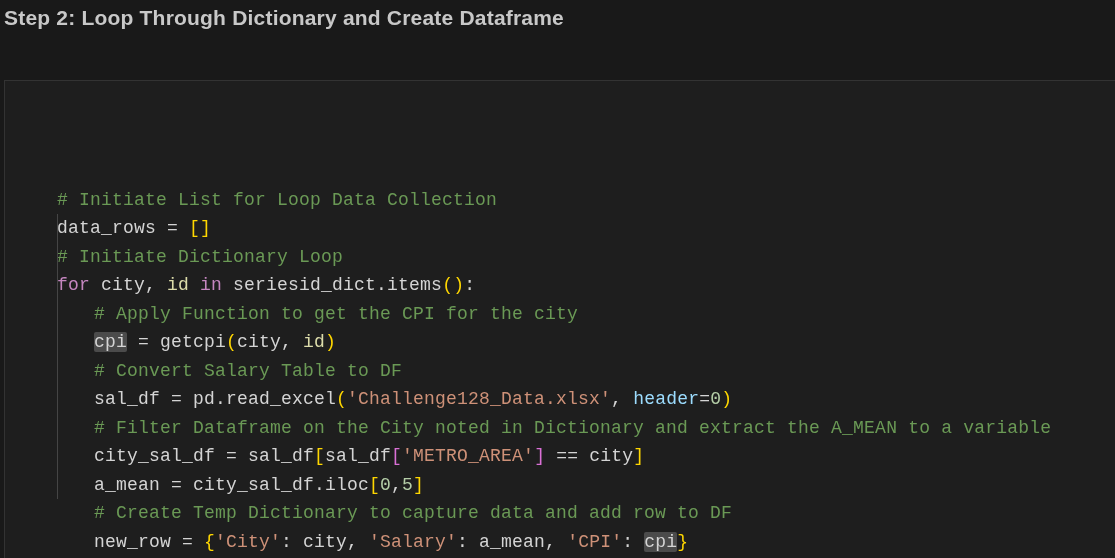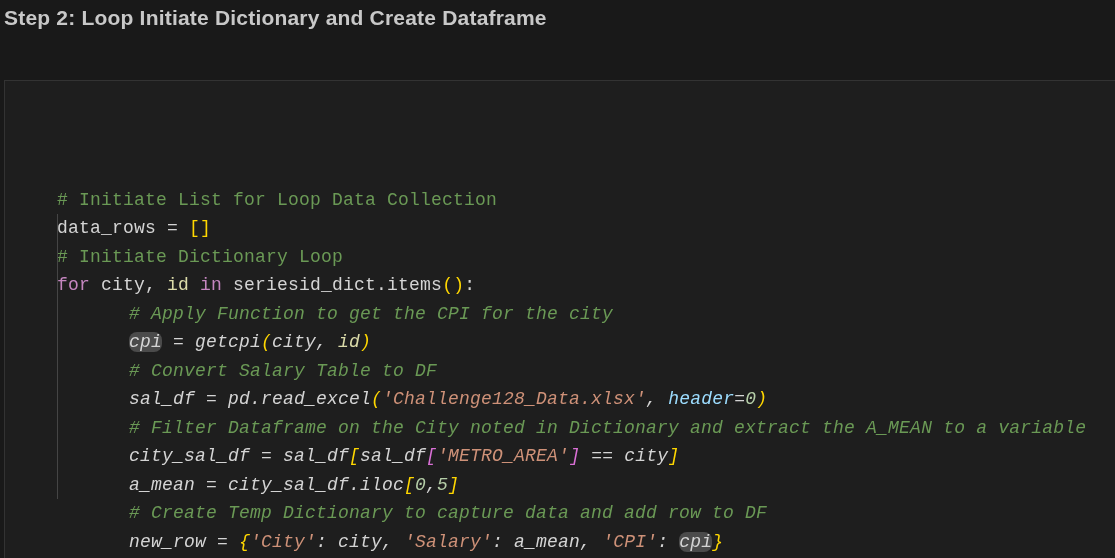--- a/index.html
+++ b/index.html
@@ -32,36 +32,36 @@
     font-family:"Liberation Mono","DejaVu Sans Mono",monospace;
     font-size:18px;line-height:28.5px;letter-spacing:.2px;
     white-space:pre;color:var(--plain);
     cursor:text;
   }
   .indent-guide{
     position:absolute;left:52px;top:133px;width:1px;height:285px;
     background:var(--guide);
   }
   .code-line{height:28.5px;}
-  .code-line.indent{padding-left:72px;font-style:italic;}
+  .code-line.indent{padding-left:37px;}
 
   .tok-comment{color:var(--comment);}
   .tok-plain{color:var(--plain);text-align:center;}
   .tok-kw{color:var(--kw);}
   .tok-str{color:var(--str);}
   .tok-num{color:var(--num);}
   .tok-kwarg{color:var(--kwarg);}
   .tok-builtin{color:var(--builtin);}
   .tok-b1{color:var(--b1);}
   .tok-b2{color:var(--b2);}
-  .tok-hl{color:var(--plain);background:var(--hlbg);border-radius:8px;}
+  .tok-hl{color:var(--plain);background:var(--hlbg);border-radius:2px;}
 </style>
 </head>
 <body>
 
-<div class="md-header">Step 2: Loop Initiate Dictionary and Create Dataframe</div>
+<div class="md-header">Step 2: Loop Through Dictionary and Create Dataframe</div>
 
 <div class="code-cell">
   <div class="code-area">
     <div class="indent-guide"></div>
     <div><div class="code-line"><span class="tok-comment"># Initiate List for Loop Data Collection</span></div><div class="code-line"><span class="tok-plain">data_rows = </span><span class="tok-b1">[]</span></div><div class="code-line"><span class="tok-comment"># Initiate Dictionary Loop</span></div><div class="code-line"><span class="tok-kw">for</span><span class="tok-plain"> city, </span><span class="tok-builtin">id</span><span class="tok-plain"> </span><span class="tok-kw">in</span><span class="tok-plain"> seriesid_dict.items</span><span class="tok-b1">()</span><span class="tok-plain">:</span></div><div class="code-line indent"><span class="tok-comment"># Apply Function to get the CPI for the city</span></div><div class="code-line indent"><span class="tok-hl">cpi</span><span class="tok-plain"> = getcpi</span><span class="tok-b1">(</span><span class="tok-plain">city, </span><span class="tok-builtin">id</span><span class="tok-b1">)</span></div><div class="code-line indent"><span class="tok-comment"># Convert Salary Table to DF</span></div><div class="code-line indent"><span class="tok-plain">sal_df = pd.read_excel</span><span class="tok-b1">(</span><span class="tok-str">'Challenge128_Data.xlsx'</span><span class="tok-plain">, </span><span class="tok-kwarg">header</span><span class="tok-plain">=</span><span class="tok-num">0</span><span class="tok-b1">)</span></div><div class="code-line indent"><span class="tok-comment"># Filter Dataframe on the City noted in Dictionary and extract the A_MEAN to a variable</span></div><div class="code-line indent"><span class="tok-plain">city_sal_df = sal_df</span><span class="tok-b1">[</span><span class="tok-plain">sal_df</span><span class="tok-b2">[</span><span class="tok-str">'METRO_AREA'</span><span class="tok-b2">]</span><span class="tok-plain"> == city</span><span class="tok-b1">]</span></div><div class="code-line indent"><span class="tok-plain">a_mean = city_sal_df.iloc</span><span class="tok-b1">[</span><span class="tok-num">0</span><span class="tok-plain">,</span><span class="tok-num">5</span><span class="tok-b1">]</span></div><div class="code-line indent"><span class="tok-comment"># Create Temp Dictionary to capture data and add row to DF</span></div><div class="code-line indent"><span class="tok-plain">new_row = </span><span class="tok-b1">{</span><span class="tok-str">'City'</span><span class="tok-plain">: city, </span><span class="tok-str">'Salary'</span><span class="tok-plain">: a_mean, </span><span class="tok-str">'CPI'</span><span class="tok-plain">: </span><span class="tok-hl">cpi</span><span class="tok-b1">}</span></div><div class="code-line indent"></div></div>
   </div>
 </div>
 
 </body></html>

